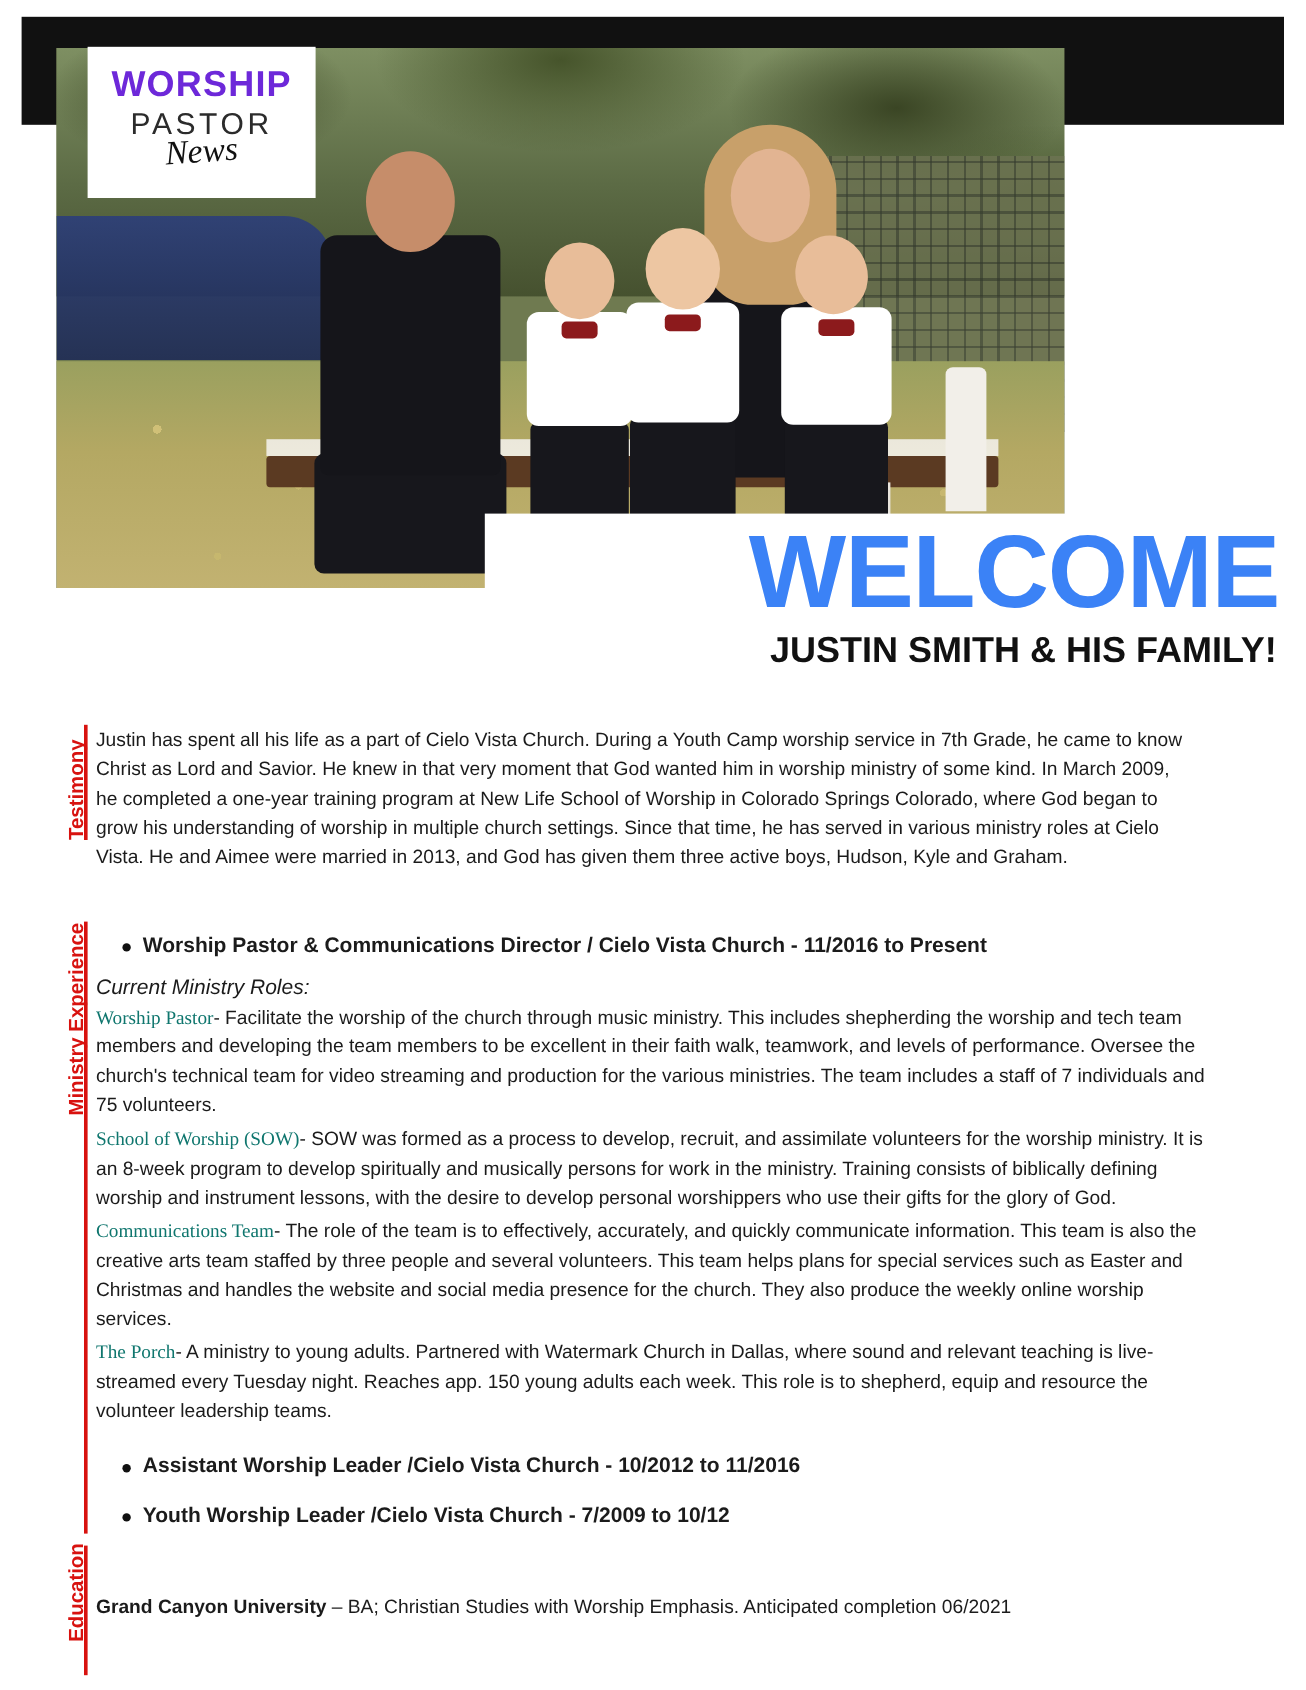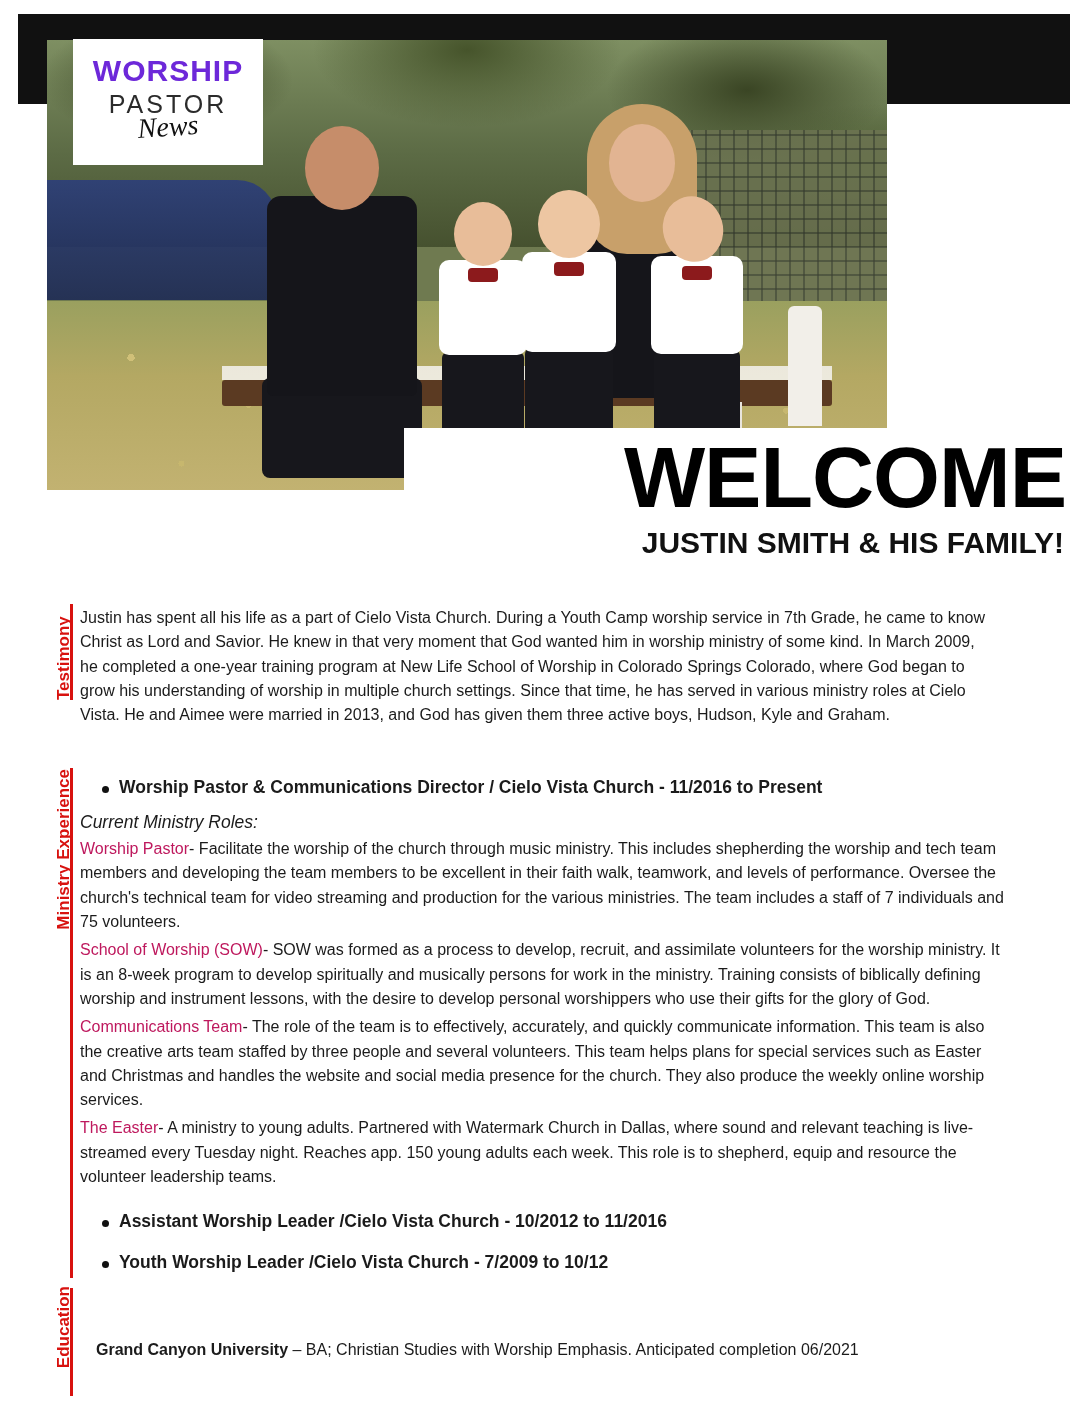--- a/index.html
+++ b/index.html
@@ -176,21 +176,21 @@
   
   .welcome-block {
     position: absolute;
     left: 404px;
     top: 428px;
     width: 666px;
     z-index: 8;
   }
   .welcome-word {
     background: #ffffff;
-    color: #000000;
+    color: #3b82f6;
     font-family: "Liberation Sans", sans-serif;
     font-weight: bold;
     font-size: 86px;
     letter-spacing: -1px;
     line-height: 1.02;
     text-align: right;
     padding: 6px 4px 2px 18px;
   }
   .welcome-sub {
     background: #ffffff;
@@ -250,26 +250,26 @@
   }
   .bullet-dot {
     width: 7px; height: 7px; border-radius: 50%; background: #111; margin-top: 9px; flex: 0 0 auto;
   }
   .roles-title {
     font-style: italic;
     font-size: 17.5px;
     margin: 14px 0 2px 0;
   }
   .role-para { margin: 4px 0 0 0; }
-  .role-name { color: #be185d; }
+  .role-name { color: #0f766e; font-family: Liberation Serif, serif; }
 
   
   #education { position:absolute; left:0; top:680px; width:1088px; }
   #education .side-label { left: 54px; top: 6px; }
-  #education .body { position:absolute; left:80px; top:58px; width:930px;margin-left:16px; }
+  #education .body { position:absolute; left:80px; top:48px; width:930px; }
   .edu-school { font-weight: bold; }
 
   
   .rule-testimony { left: 70px; top: 604px; height: 96px; }
   .rule-ministry { left: 70px; top: 768px; height: 510px; }
   .rule-education { left: 70px; top: 1288px; height: 108px; }
 </style>
 </head>
 <body>
 
@@ -359,21 +359,21 @@
 
       <p class="para role-para">
         <span class="role-name">School of Worship (SOW)</span><span>- SOW was formed as a process to develop, recruit, and assimilate volunteers for the worship ministry. It is an 8-week program to develop spiritually and musically persons for work in the ministry. Training consists of biblically defining worship and instrument lessons, with the desire to develop personal worshippers who use their gifts for the glory of God.</span>
       </p>
 
       <p class="para role-para">
         <span class="role-name">Communications Team</span><span>- The role of the team is to effectively, accurately, and quickly communicate information. This team is also the creative arts team staffed by three people and several volunteers. This team helps plans for special services such as Easter and Christmas and handles the website and social media presence for the church. They also produce the weekly online worship services.</span>
       </p>
 
       <p class="para role-para">
-        <span class="role-name">The Easter</span><span>- A ministry to young adults. Partnered with Watermark Church in Dallas, where sound and relevant teaching is live-streamed every Tuesday night. Reaches app. 150 young adults each week. This role is to shepherd, equip and resource the volunteer leadership teams.</span>
+        <span class="role-name">The Porch</span><span>- A ministry to young adults. Partnered with Watermark Church in Dallas, where sound and relevant teaching is live-streamed every Tuesday night. Reaches app. 150 young adults each week. This role is to shepherd, equip and resource the volunteer leadership teams.</span>
       </p>
 
       <div class="bullet-row" style="margin-top:22px">
         <span class="bullet-dot"></span>
         <span>Assistant Worship Leader /Cielo Vista Church - 10/2012 to 11/2016</span>
       </div>
 
       <div class="bullet-row" style="margin-top:20px">
         <span class="bullet-dot"></span>
         <span>Youth Worship Leader /Cielo Vista Church - 7/2009 to 10/12</span>

